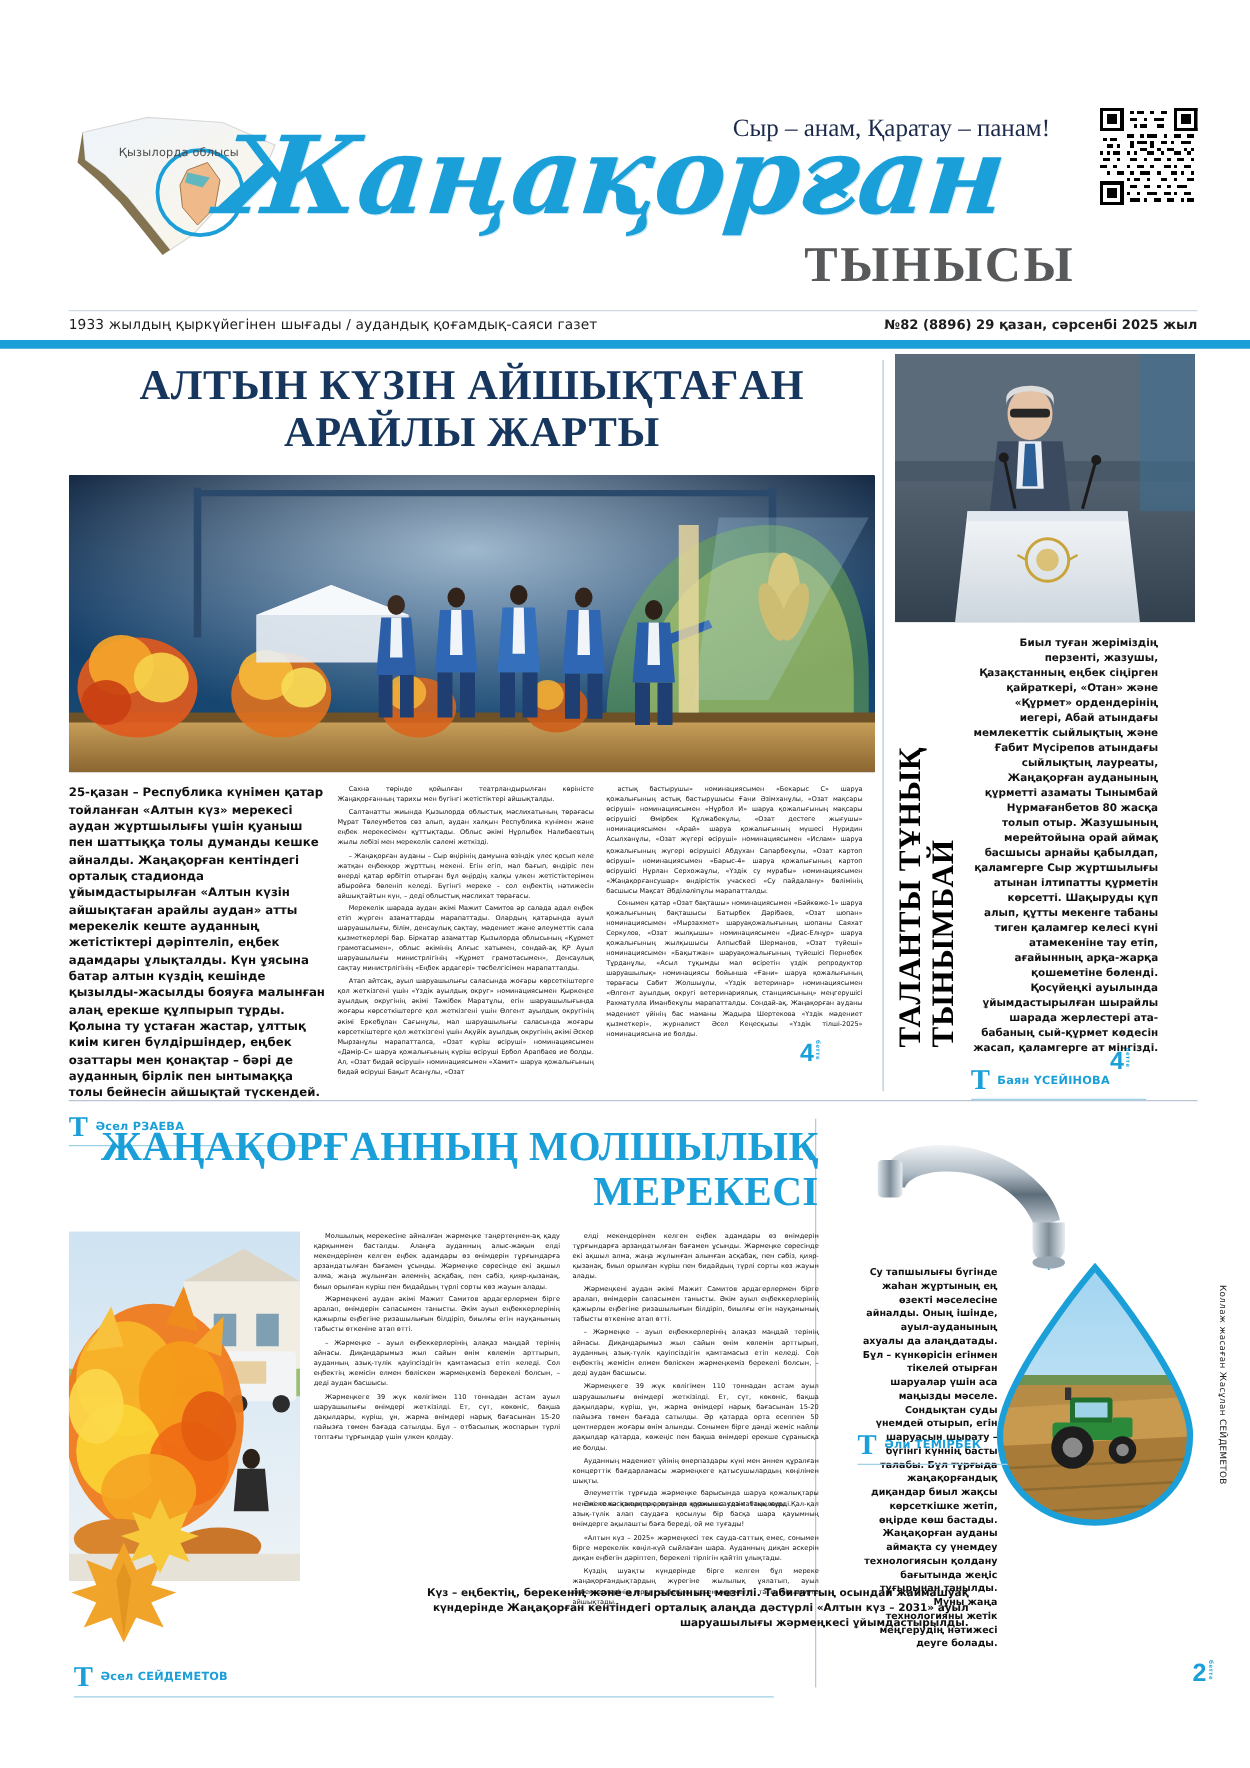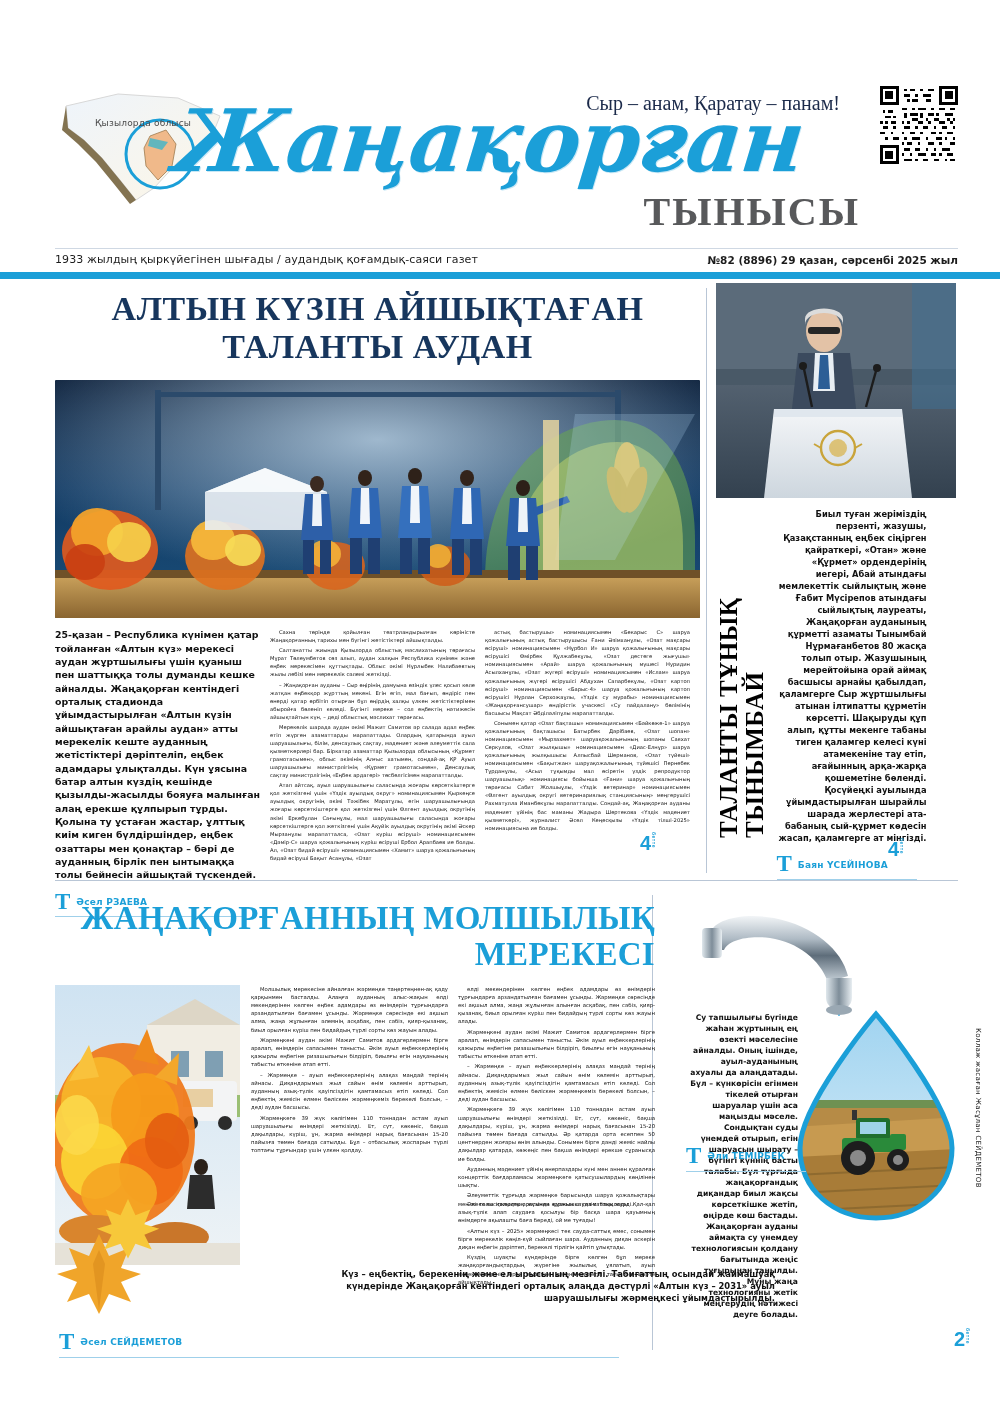--- a/index.html
+++ b/index.html
@@ -333,21 +333,21 @@
     <div class="blue-bar"></div>
   </div>
 
   <div class="col-divider-v" style="left:706px; top:288px; height:585px;"></div>
 
   <div class="rule-h" style="left:55px; right:42px; top:880px;"></div>
 
   <div class="col-divider-v" style="left:652px; top:895px; height:455px;"></div>
 
   <div class="a1">
-    <h1>АЛТЫН КҮЗІН АЙШЫҚТАҒАН ТАЛАНТЫ АУДАН</h1>
+    <h1>АЛТЫН КҮЗІН АЙШЫҚТАҒАН АРАЙЛЫ ЖАРТЫ</h1>
 
     <div class="a1-photo">
       <svg viewBox="0 0 645 238" width="645" height="238" preserveAspectRatio="none">
         <defs>
           <linearGradient id="stagebg" x1="0" y1="0" x2="0" y2="1">
             <stop offset="0" stop-color="#0b1f3a"></stop>
             <stop offset="0.45" stop-color="#123a63"></stop>
             <stop offset="1" stop-color="#1a4f7a"></stop>
           </linearGradient>
           <radialGradient id="spot" cx="0.5" cy="0.25" r="0.6">

